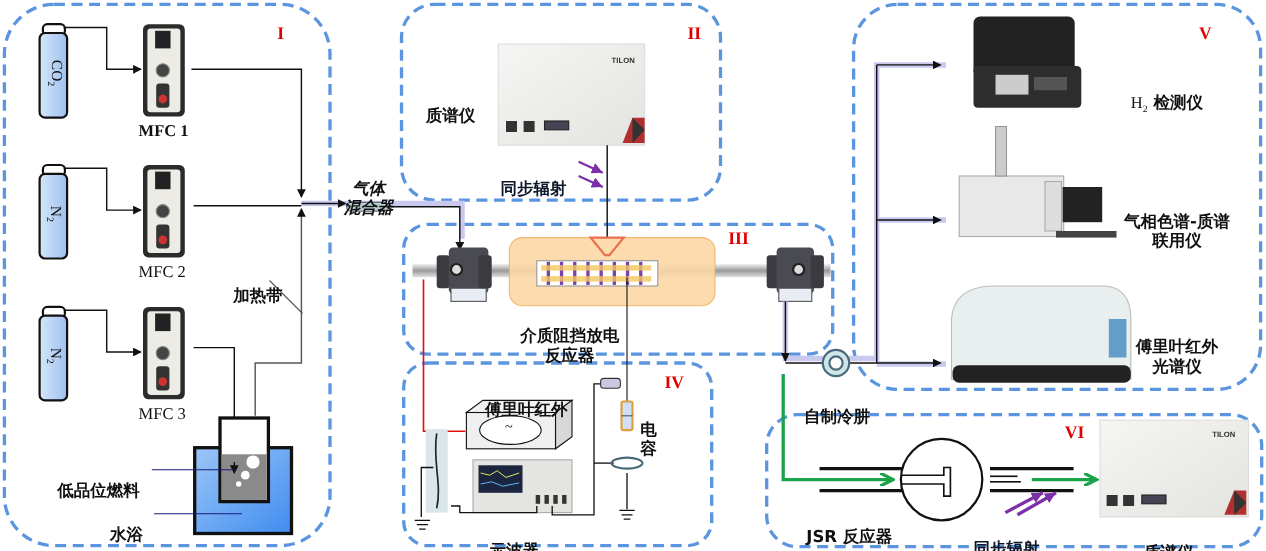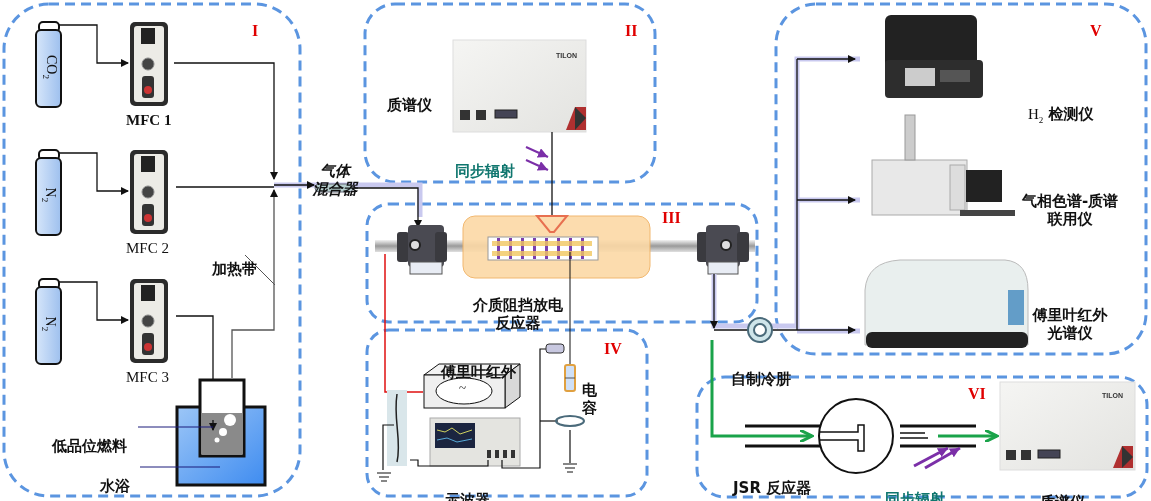--- a/index.html
+++ b/index.html
@@ -1,21 +1,21 @@
 <!DOCTYPE html>
 <html><head>
 <meta charset="utf-8">
 <style>
   html,body{margin:0;padding:0;background:#fff;}
   body{width:1151px;height:501px;position:relative;overflow:hidden;font-family:"DejaVu Serif","Liberation Serif",serif;}
   svg{position:absolute;left:0;top:0;}
   .lbl{position:absolute;font-family:"DejaVu Sans","Liberation Sans",sans-serif;font-size:15px;color:#111;font-weight:bold;white-space:nowrap;line-height:18px;margin-top:20px;}
   .lbl-serif{position:absolute;font-family:"Liberation Serif","DejaVu Serif",serif;font-size:15px;color:#111;white-space:nowrap;}
   .roman{position:absolute;font-family:"Liberation Serif","DejaVu Serif",serif;font-weight:bold;font-size:16px;color:#e00000;}
-  .purple{color:#0f766e;}
+  .purple{color:#0f172a;}
   .center{text-align:center;}
 </style>
 </head>
 <body>
 
 <svg width="1151" height="501" viewBox="0 0 1151 501">
   <defs>
     <marker id="arr" markerWidth="8" markerHeight="8" refX="7" refY="4" orient="auto" markerUnits="userSpaceOnUse">
       <path d="M0,0 L8,4 L0,8 z" fill="#111"></path>
     </marker>
@@ -311,21 +311,21 @@
 <div class="lbl" style="left:441px;top:343px;">傅里叶红外</div>
 <div class="lbl-serif" style="left:459px;top:380px;font-size:13px;">~</div>
 <div class="lbl" style="left:582px;top:361px;">
   <div>电</div>
     <div>容</div>
 </div>
 <div class="lbl" style="left:445px;top:471px;">示波器</div>
 
 <div class="lbl" style="left:731px;top:350px;">自制冷肼</div>
 
-<div class="lbl" style="left:1028px;top:85px;"><span class="lbl-serif" style="position:static;font-weight:normal">H</span><sub style="font-size:9px;font-family:'Liberation Serif',serif;font-weight:normal">2</sub><span> 检测仪</span></div>
+<div class="lbl" style="left:1028px;top:64px;"><span class="lbl-serif" style="position:static;font-weight:normal">H</span><sub style="font-size:9px;font-family:'Liberation Serif',serif;font-weight:normal">2</sub><span> 检测仪</span></div>
 <div class="lbl center" style="left:1010px;top:172px;width:120px;">
   <div>气相色谱-质谱</div>
     <div>联用仪</div>
 </div>
 <div class="lbl center" style="left:1020px;top:286px;width:100px;">
   <div>傅里叶红外</div>
     <div>光谱仪</div>
 </div>
 
 <div class="lbl" style="left:733px;top:459px;">JSR 反应器</div>

